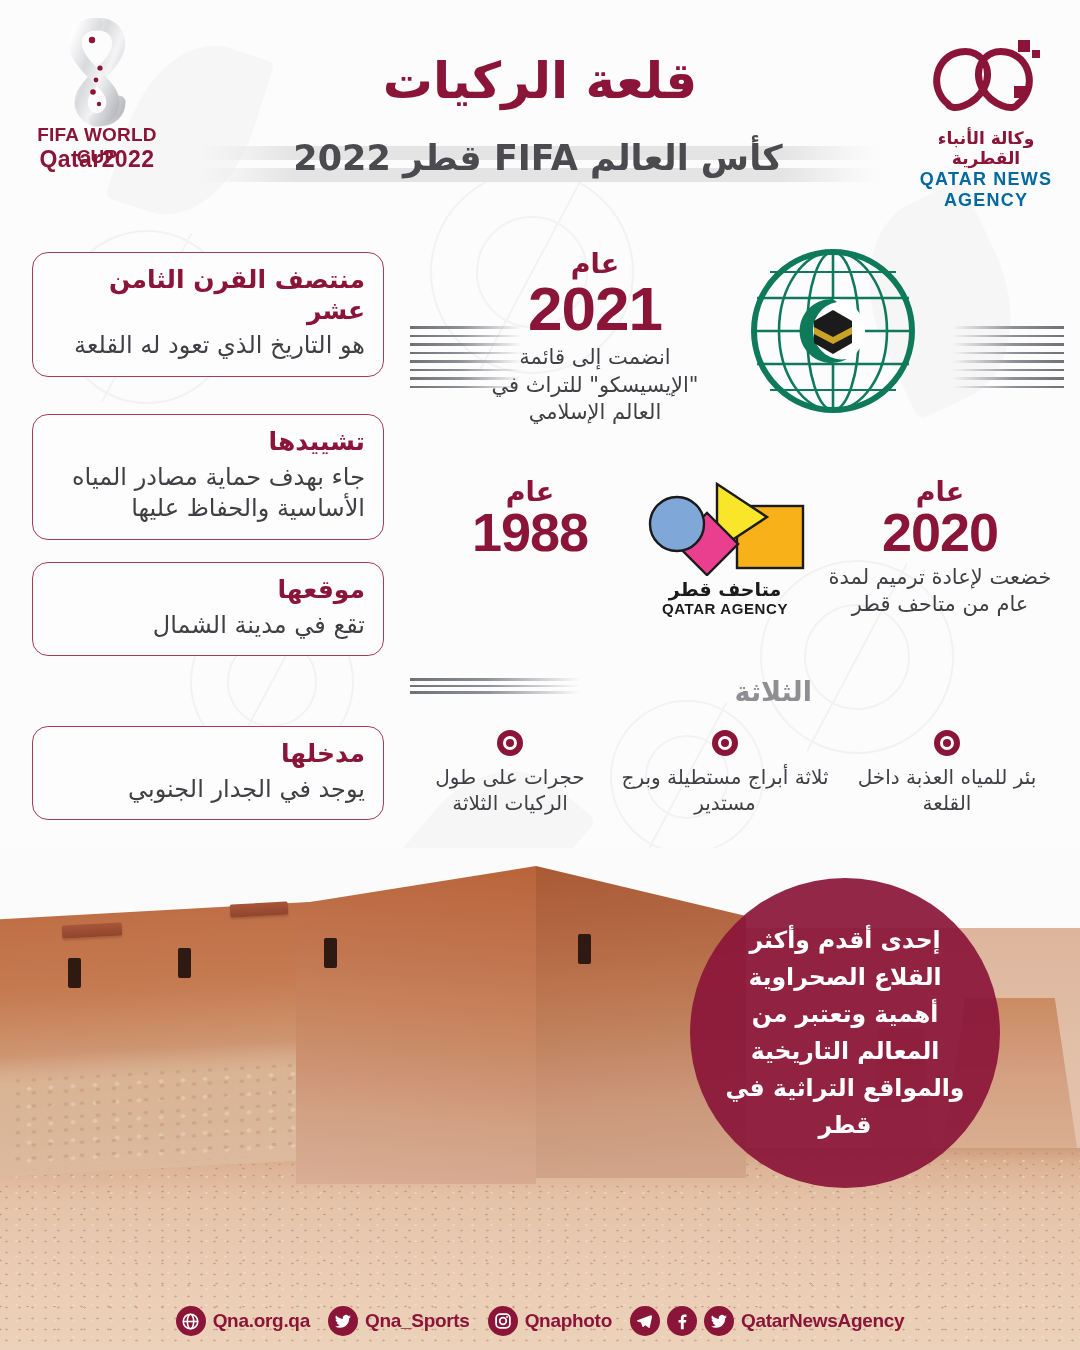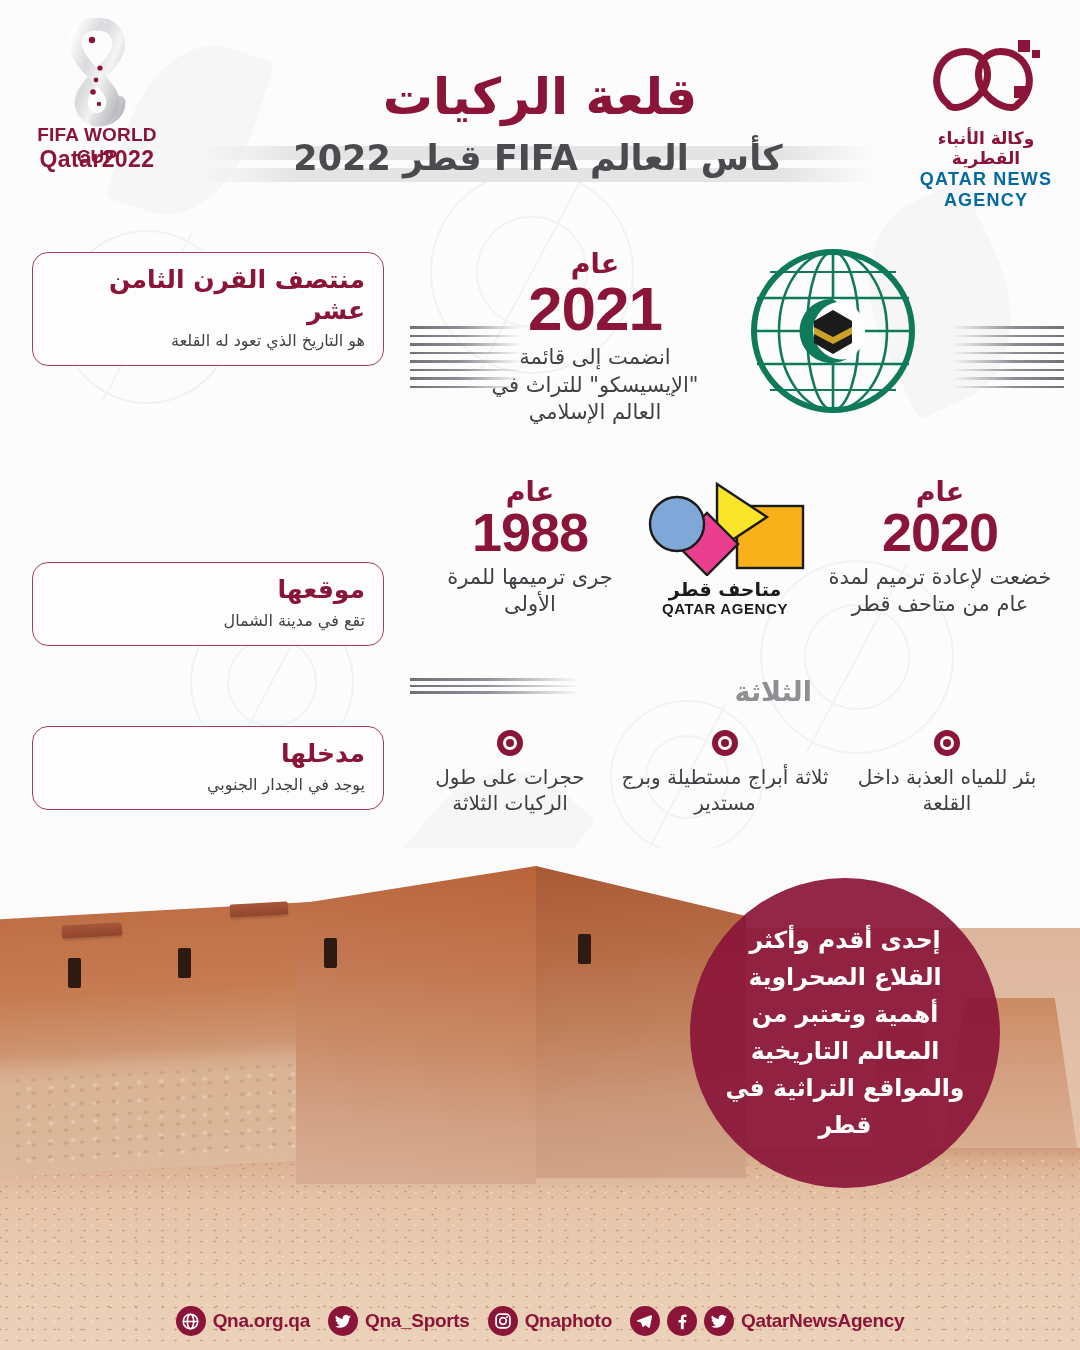--- a/index.html
+++ b/index.html
@@ -24,36 +24,36 @@
   .fifa-txt1{position:absolute;left:0;right:0;top:112px;text-align:center;color:#8a1538;
     font-weight:bold;font-size:19px;letter-spacing:.2px;font-family:"Liberation Sans",sans-serif;}
   .fifa-txt2{position:absolute;left:0;right:0;top:134px;text-align:center;color:#8a1538;
     font-weight:bold;font-size:23px;letter-spacing:.4px;font-family:"Liberation Sans",sans-serif;}
 
   .qna-logo{position:absolute;right:18px;top:26px;width:152px;height:152px;text-align:center;}
   .qna-ar{color:#8a1538;font-size:17px;font-weight:bold;margin-top:2px;letter-spacing:1px;}
   .qna-en{color:#0369a1;font-size:18px;font-weight:bold;letter-spacing:1.2px;
           font-family:"Liberation Sans",sans-serif;margin-top:1px;}
 
-  .main-title{position:absolute;left:0;right:0;top:68px;text-align:center;color:#8a1538;
+  .main-title{position:absolute;left:0;right:0;top:52px;text-align:center;color:#8a1538;
     font-size:50px;font-weight:bold;letter-spacing:-1px;}
   .sub-wrap{position:absolute;left:150px;right:154px;top:140px;height:48px;}
   .sub-band{position:absolute;left:50px;right:50px;top:6px;height:14px;
      background:linear-gradient(90deg,rgba(225,225,225,0) 0%,#e4e4e4 14%,#e4e4e4 86%,rgba(225,225,225,0) 100%);}
   .sub-band2{position:absolute;left:50px;right:50px;top:28px;height:14px;
      background:linear-gradient(90deg,rgba(225,225,225,0) 0%,#e4e4e4 14%,#e4e4e4 86%,rgba(225,225,225,0) 100%);}
   .sub-title{position:absolute;left:0;right:0;top:-2px;text-align:center;color:#4b4b4f;
      font-size:35px;font-weight:bold;}
 
   
   .card{position:absolute;left:32px;width:352px;box-sizing:border-box;
         border:1.6px solid #a63b58;border-radius:16px;background:#fdfdfd;
         padding:12px 18px 14px;text-align:right;}
   .card h3{margin:0 0 4px;color:#8a1538;font-size:25px;font-weight:bold;line-height:1.22;}
-  .card p{margin:0;color:#3f3f44;font-size:16px;line-height:1.32;font-weight:500;}
+  .card p{margin:0;color:#3f3f44;font-size:24px;line-height:1.32;font-weight:500;}
 
   
   .yearblock{position:absolute;text-align:center;}
   .yb-lbl{color:#8a1538;font-size:27px;font-weight:bold;line-height:1;}
   .yb-num{color:#8a1538;font-weight:bold;line-height:1.02;letter-spacing:-1px;
           font-family:"Liberation Sans",sans-serif;}
   .yb-desc{color:#3f3f44;line-height:1.3;font-weight:500;margin-top:4px;}
 
   
   .lines{position:absolute;}
@@ -170,20 +170,24 @@
   <div class="sub-wrap">
     <div class="sub-band"></div>
     <div class="sub-band2"></div>
     <div class="sub-title">كأس العالم FIFA قطر 2022</div>
   </div>
 
   <div class="card" style="top:252px;">
     <h3>منتصف القرن الثامن عشر</h3>
     <p>هو التاريخ الذي تعود له القلعة</p>
   </div>
+  <div class="card" style="top:414px;">
+    <h3>تشييدها</h3>
+    <p>جاء بهدف حماية مصادر المياه الأساسية والحفاظ عليها</p>
+  </div>
   <div class="card" style="top:562px;">
     <h3>موقعها</h3>
     <p>تقع في مدينة الشمال</p>
   </div>
   <div class="card" style="top:726px;">
     <h3>مدخلها</h3>
     <p>يوجد في الجدار الجنوبي</p>
   </div>
 
   <div class="yearblock" style="left:470px;top:250px;width:250px;">
@@ -231,21 +235,20 @@
       <g transform="translate(85,86)">
         <polygon points="0,-22 19,-11 19,11 0,22 -19,11 -19,-11" fill="#1b1b1b"></polygon>
         <polygon points="-19,-5 0,5 19,-5 19,2 0,12 -19,2" fill="#c9a227"></polygon>
       </g>
     </svg>
   </div>
 
   <div class="yearblock" style="left:430px;top:478px;width:200px;">
     <div class="yb-lbl">عام</div>
     <div class="yb-num" style="font-size:54px;">1988</div>
-    <div class="yb-desc" style="font-size:21px;">جرى ترميمها للمرة الأولى</div>
   </div>
 
   <div style="position:absolute;left:640px;top:478px;width:170px;height:140px;text-align:center;">
     <svg width="168" height="98" viewBox="0 0 168 98">
       <rect x="96" y="28" width="66" height="62" fill="#f9b119" stroke="#1b1b1b" stroke-width="2.4"></rect>
       <polygon points="76,6 76,72 126,39" fill="#f9e529" stroke="#1b1b1b" stroke-width="2.4"></polygon>
       <rect x="44" y="44" width="44" height="44" transform="rotate(45 66 66)" fill="#ea3f8f" stroke="#1b1b1b" stroke-width="2.4"></rect>
       <circle cx="36" cy="46" r="27" fill="#7fa8d8" stroke="#1b1b1b" stroke-width="2.4"></circle>
     </svg>
     <div style="color:#1b1b1b;font-size:19px;font-weight:bold;letter-spacing:2px;margin-top:-2px;text-align:center;">متاحف قطر</div>

